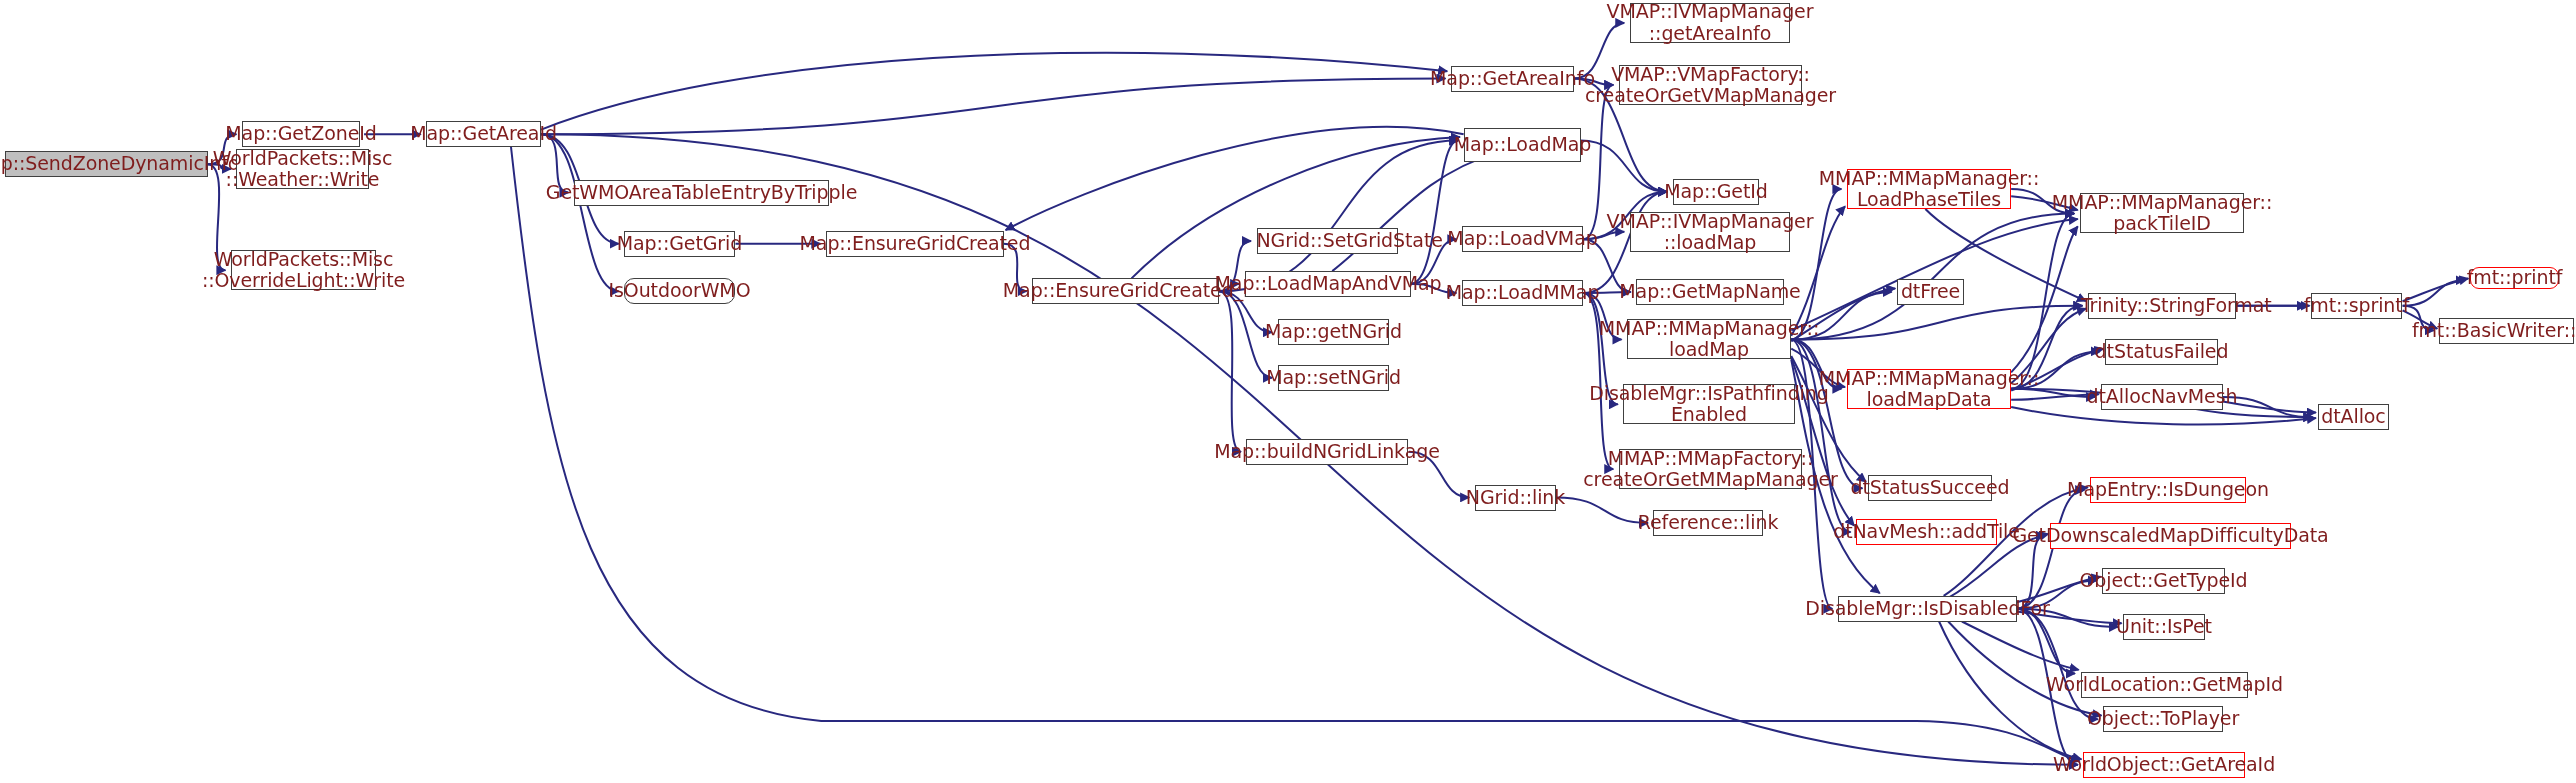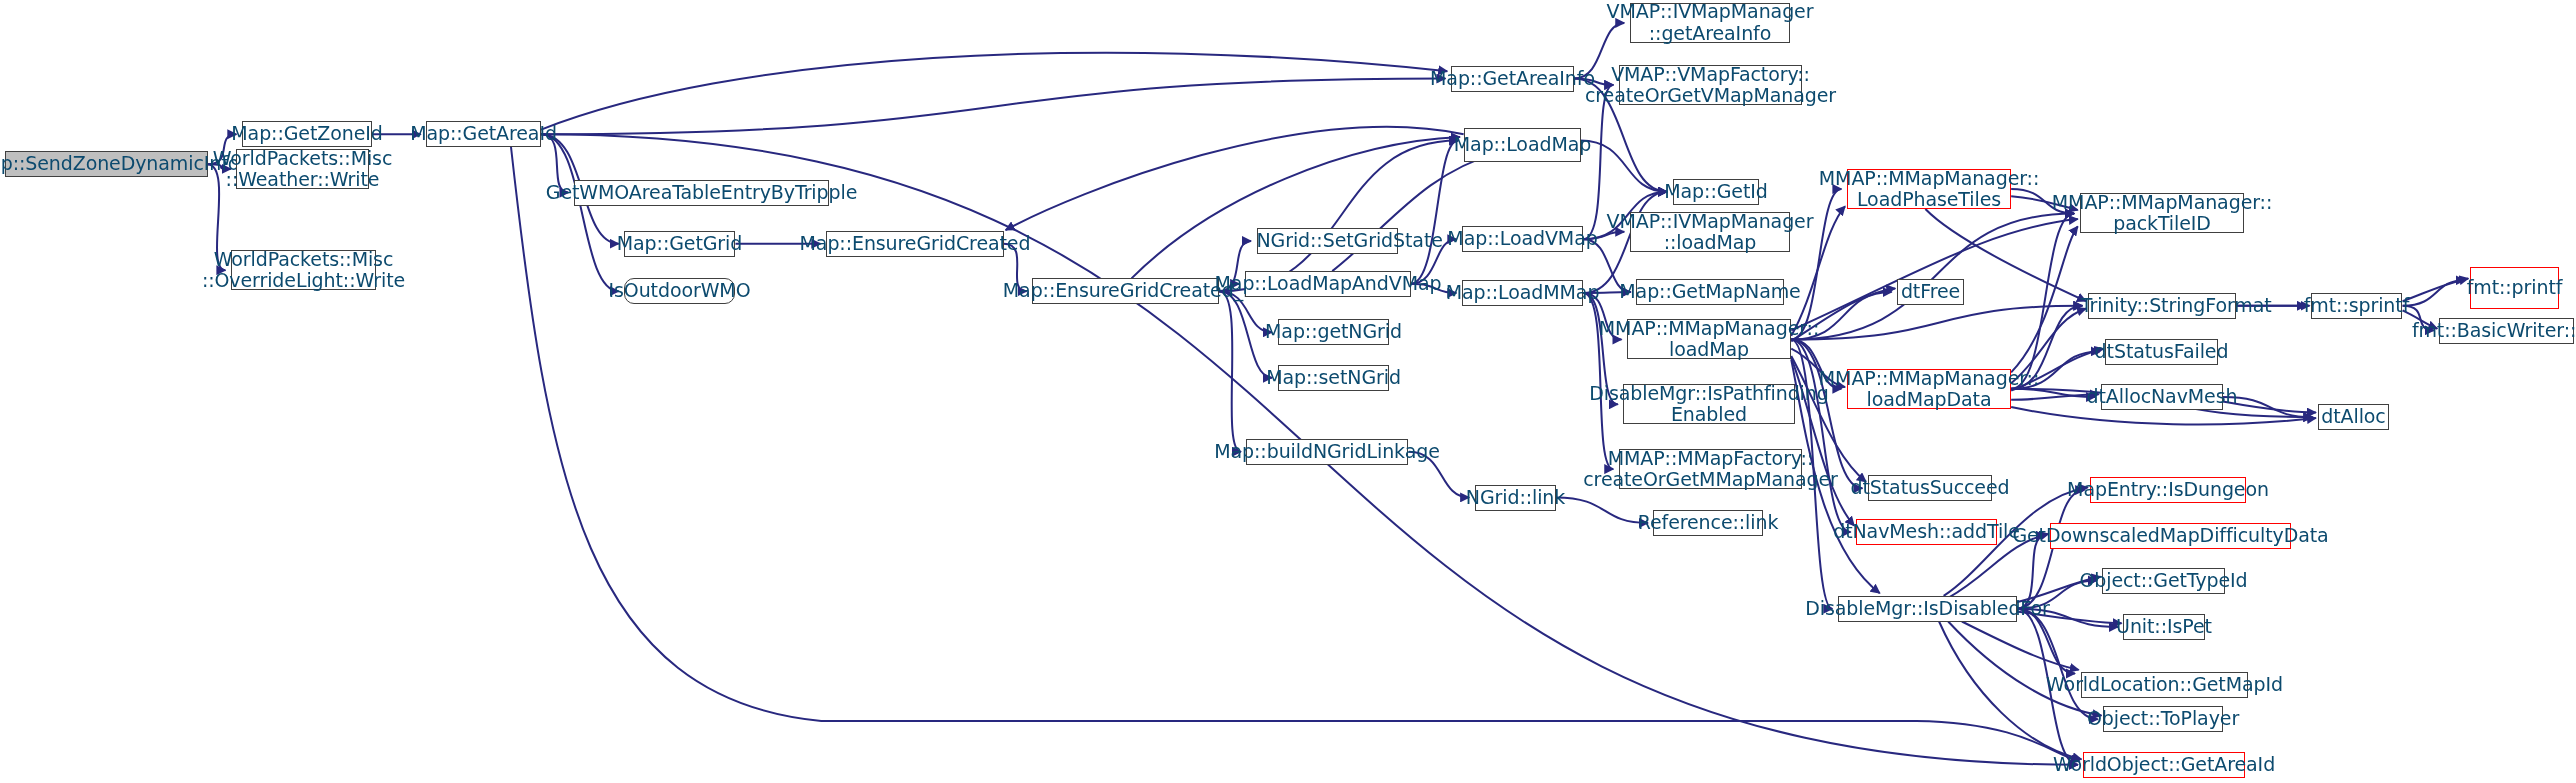--- a/index.html
+++ b/index.html
@@ -16,21 +16,21 @@
     position:absolute;
     left:0; top:0;
     width:2576px; height:784px;
     pointer-events:none;
   }
   .node{
     position:absolute;
     box-sizing:border-box;
     border:1.5px solid #404040;
     background:#ffffff;
-    color:#0c4a6e;
+    color:#7f1d1d;
     display:flex;
     align-items:center;
     justify-content:center;
     text-align:center;
     font-size:19px;
     line-height:1.12;
     letter-spacing:-0.1px;
     white-space:pre-line;
     padding:0.9px 3.7px;
     z-index:5;
@@ -136,21 +136,21 @@
         <path d="M 2135,655 C 2180,630 2200,595 2245,585" fill="none" stroke="#28287f" stroke-width="2.2" marker-end="url(#arrow)"></path>
         <path d="M 2210,660 C 2250,650 2270,638 2302,632" fill="none" stroke="#28287f" stroke-width="2.2" marker-end="url(#arrow)"></path>
         <path d="M 2210,670 C 2250,676 2290,682 2325,683" fill="none" stroke="#28287f" stroke-width="2.2" marker-end="url(#arrow)"></path>
         <path d="M 2150,681 C 2200,706 2240,726 2278,734" fill="none" stroke="#28287f" stroke-width="2.2" marker-end="url(#arrow)"></path>
         <path d="M 2135,681 C 2190,740 2250,776 2303,784" fill="none" stroke="#28287f" stroke-width="2.2" marker-end="url(#arrow)"></path>
         <path d="M 2125,681 C 2160,760 2220,818 2281,832" fill="none" stroke="#28287f" stroke-width="2.2" marker-end="url(#arrow)"></path>
       </g>
   </svg>
   <div id="node-layer">
       <div class="node root" style="left: 4.6px; top: 151px; width: 203px; height: 25.6px;">Map::SendZoneDynamicInfo</div>
-      <div class="node" style="left: 242px; top: 121px; width: 130px; height: 25.6px;">Map::GetZoneId</div>
+      <div class="node" style="left: 242px; top: 121px; width: 118px; height: 25.6px;">Map::GetZoneId</div>
       <div class="node" style="left: 236px; top: 149px; width: 133px; height: 40px;">WorldPackets::Misc
 ::Weather::Write</div>
       <div class="node" style="left: 231px; top: 250px; width: 145px; height: 40px;">WorldPackets::Misc
 ::OverrideLight::Write</div>
       <div class="node" style="left: 426px; top: 121px; width: 115px; height: 25.6px;">Map::GetAreaId</div>
       <div class="node" style="left: 574px; top: 180px; width: 255px; height: 25.6px;">GetWMOAreaTableEntryByTripple</div>
       <div class="node" style="left: 624px; top: 231px; width: 111px; height: 25.6px;">Map::GetGrid</div>
       <div class="node" style="left: 624px; top: 278px; width: 111px; height: 25.6px; border-radius: 10px;">IsOutdoorWMO</div>
       <div class="node" style="left: 826px; top: 231px; width: 178px; height: 25.6px;">Map::EnsureGridCreated</div>
       <div class="node" style="left: 1032px; top: 278px; width: 187px; height: 25.6px;">Map::EnsureGridCreated_i</div>
@@ -193,18 +193,18 @@
       <div class="node" style="left: 2105px; top: 339px; width: 113px; height: 25.6px;">dtStatusFailed</div>
       <div class="node" style="left: 2101px; top: 384px; width: 122px; height: 25.6px;">dtAllocNavMesh</div>
       <div class="node red" style="left: 2090px; top: 477px; width: 156px; height: 25.6px;">MapEntry::IsDungeon</div>
       <div class="node red" style="left: 2050px; top: 523px; width: 241px; height: 25.6px;">GetDownscaledMapDifficultyData</div>
       <div class="node" style="left: 2102px; top: 568px; width: 123px; height: 25.6px;">Object::GetTypeId</div>
       <div class="node" style="left: 2123px; top: 614px; width: 82px; height: 25.6px;">Unit::IsPet</div>
       <div class="node" style="left: 2081px; top: 661px; width: 167px; height: 25.6px; margin-top: 11px;">WorldLocation::GetMapId</div>
       <div class="node" style="left: 2103px; top: 706px; width: 120px; height: 25.6px;">Object::ToPlayer</div>
       <div class="node red" style="left: 2083px; top: 752px; width: 162px; height: 25.6px;">WorldObject::GetAreaId</div>
       <div class="node" style="left: 2311px; top: 293px; width: 91px; height: 25.6px;">fmt::sprintf</div>
-      <div class="node red" style="left: 2470px; top: 267px; width: 89px; height: 42px;">fmt::printf</div>
+      <div class="node red" style="left: 2470px; top: 267px; width: 89px; height: 22px; border-radius: 9px;">fmt::printf</div>
       <div class="node" style="left: 2439px; top: 318px; width: 135px; height: 25.6px;">fmt::BasicWriter::str</div>
       <div class="node" style="left: 2318px; top: 404px; width: 71px; height: 25.6px;">dtAlloc</div>
     </div>
 </div>
 
 
 </body></html>

